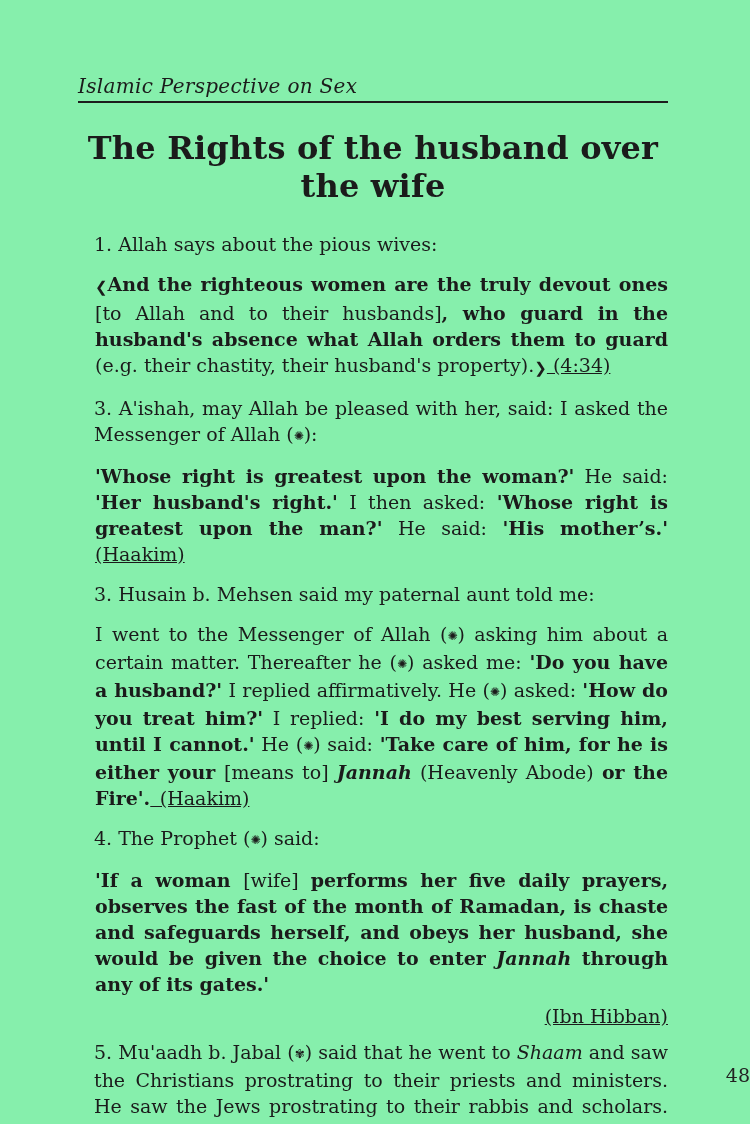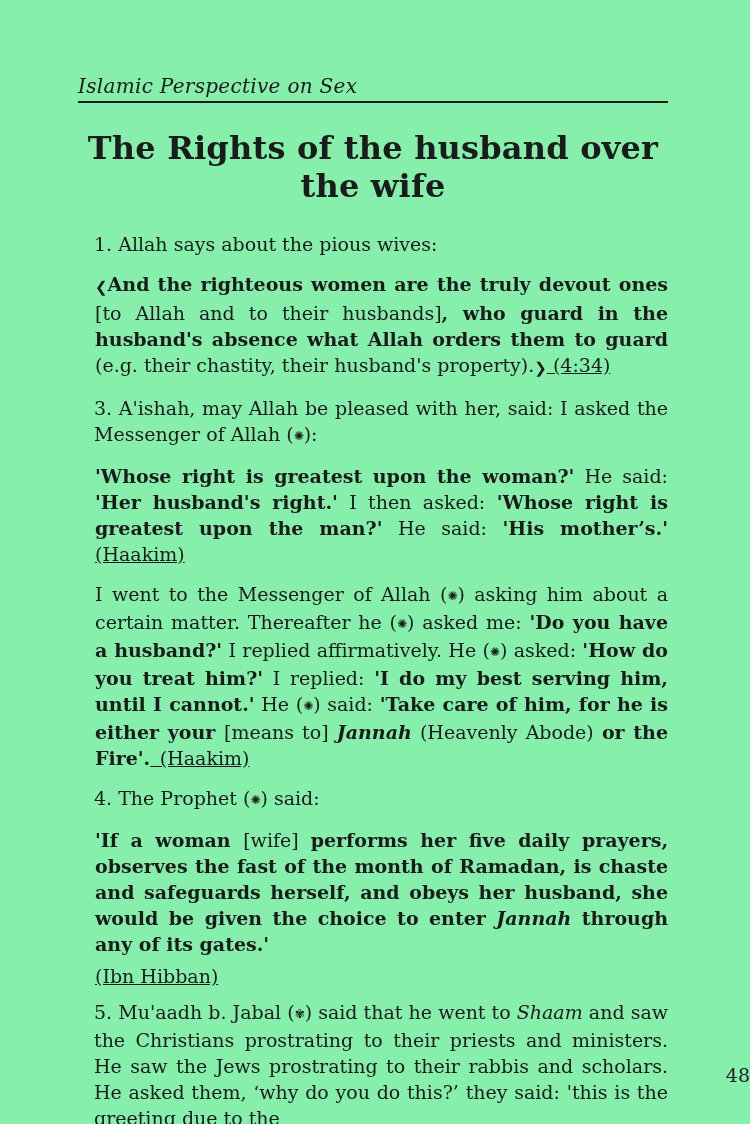--- a/index.html
+++ b/index.html
@@ -41,21 +41,21 @@
     text-align: justify;
     margin: 0 0 14px 0;
   }
   main.body-text p.para {
     margin-left: 16px;
   }
   main.body-text p.quote {
     margin-left: 17px;
   }
   main.body-text p.attrib {
-    text-align: left;
+    text-align: right;
     margin-top: -6px;
     margin-bottom: 12px;
     line-height: 22px;
   }
   
   .s-r  { }
   .s-b  { font-weight: bold; }
   .s-i  { font-style: italic; }
   .s-bi { font-weight: bold; font-style: italic; }
   .s-small { font-size: 19px; text-decoration: underline; }
@@ -90,20 +90,21 @@
     <span class="running-title">Islamic Perspective on Sex</span>
   </header>
 
   <h1 class="chapter">The Rights of the husband over the wife</h1>
 
   <main class="body-text">
     <p class="para"><span class="s-r">1. Allah says about the pious wives:</span></p>
     <p class="quote"><span class="s-orn">❮</span><span class="s-b">And the righteous women are the truly devout ones </span><span class="s-r">[to Allah and to their husbands]</span><span class="s-b">, who guard in the husband's absence what Allah orders them to guard </span><span class="s-r">(e.g. their chastity, their husband's property).</span><span class="s-orn">❯</span><span class="s-small"> (4:34)</span></p>
     <p class="para"><span class="s-r">3. A'ishah, may Allah be pleased with her, said: I asked the Messenger of Allah (</span><span class="s-seal">✺</span><span class="s-r">):</span></p>
     <p class="quote"><span class="s-b">'Whose right is greatest upon the woman?'</span><span class="s-r"> He said: </span><span class="s-b">'Her husband's right.'</span><span class="s-r"> I then asked: </span><span class="s-b">'Whose right is greatest upon the man?'</span><span class="s-r"> He said: </span><span class="s-b">'His mother’s.'</span><span class="s-small"> (Haakim)</span></p>
+    <p class="para"><span class="s-r">3. Husain b. Mehsen said my paternal aunt told me:</span></p>
     <p class="quote"><span class="s-r">I went to the Messenger of Allah (</span><span class="s-seal">✺</span><span class="s-r">) asking him about a certain matter. Thereafter he (</span><span class="s-seal">✺</span><span class="s-r">) asked me: </span><span class="s-b">'Do you have a husband?'</span><span class="s-r"> I replied affirmatively. He (</span><span class="s-seal">✺</span><span class="s-r">) asked: </span><span class="s-b">'How do you treat him?'</span><span class="s-r"> I replied: </span><span class="s-b">'I do my best serving him, until I cannot.'</span><span class="s-r"> He (</span><span class="s-seal">✺</span><span class="s-r">) said: </span><span class="s-b">'Take care of him, for he is either your </span><span class="s-r">[means to] </span><span class="s-bi">Jannah</span><span class="s-r"> (Heavenly Abode) </span><span class="s-b">or the Fire'.</span><span class="s-small"> (Haakim)</span></p>
     <p class="para"><span class="s-r">4. The Prophet (</span><span class="s-seal">✺</span><span class="s-r">) said:</span></p>
     <p class="quote"><span class="s-b">'If a woman </span><span class="s-r">[wife] </span><span class="s-b">performs her five daily prayers, observes the fast of the month of Ramadan, is chaste and safeguards herself, and obeys her husband, she would be given the choice to enter </span><span class="s-bi">Jannah</span><span class="s-b"> through any of its gates.'</span></p>
     <p class="quote attrib"><span class="s-small">(Ibn Hibban)</span></p>
     <p class="para"><span class="s-r">5. Mu'aadh b. Jabal (</span><span class="s-seal">✾</span><span class="s-r">) said that he went to </span><span class="s-i">Shaam</span><span class="s-r"> and saw the Christians prostrating to their priests and ministers. He saw the Jews prostrating to their rabbis and scholars. He asked them, ‘why do you do this?’ they said: 'this is the greeting due to the</span></p>
   </main>
 
   <footer class="page-footer">
     <span>48</span>
   </footer>

